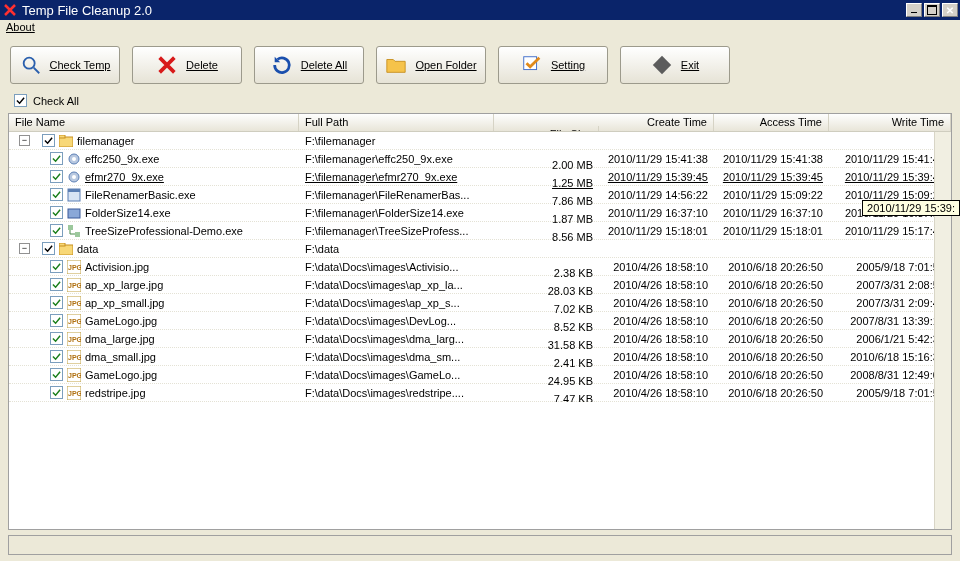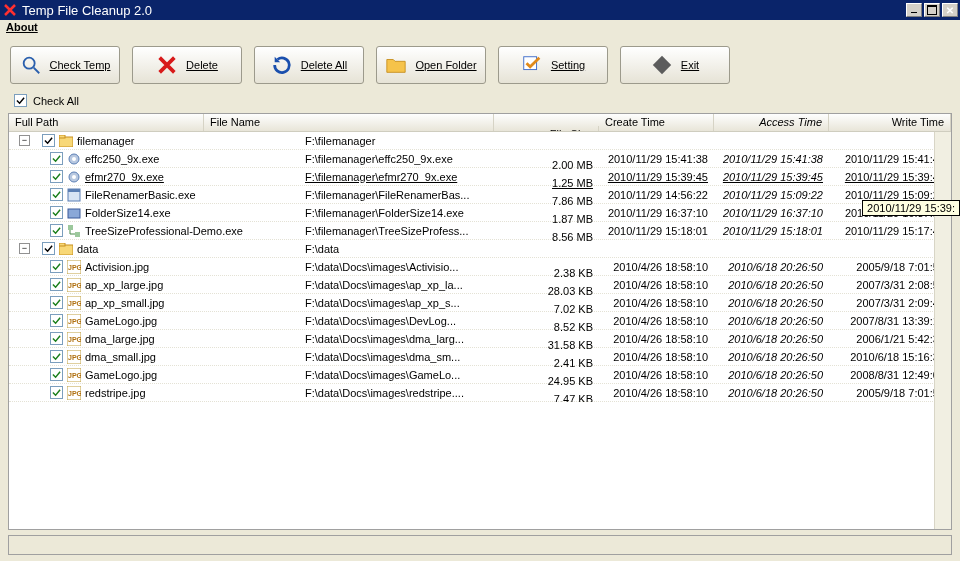--- a/index.html
+++ b/index.html
@@ -26,21 +26,21 @@
 .titlebar .ico svg { width:14px; height:14px;}
 .titlebar .ttl { flex:1; font-weight: normal; font-size:13px;}
 .winbtns { display:flex; gap:2px;}
 .winbtn { width:16px; height:14px; background:#d4d0c8; border:1px solid #808080; border-top-color:#fff; border-left-color:#fff; display:flex; align-items:center; justify-content:center; font-size:9px; font-weight:bold; font-family:Arial;}
 .winbtn.min::after{content:"";display:block;width:6px;height:1px;background:#000;margin-top:5px;}
 .winbtn.max::after{content:"";display:block;width:8px;height:7px;border:1px solid #000;border-top:2px solid #000;}
 .winbtn.close{font-size:10px;}
 
 
 .menubar { background:#ece9d8; height:18px; padding:1px 6px; }
-.menubar span { text-decoration: underline; text-decoration-color:#000;font-weight:bold; }
+.menubar span { text-decoration: underline; text-decoration-color:#000; }
 
 
 .toolbar { padding:8px 10px; display:flex; gap:12px;}
 .tbtn {
   width:110px; height:38px;
   background: linear-gradient(#fff,#e6e3d6);
   border:1px solid #9c9a8c;
   border-radius:3px;
   display:flex; align-items:center; justify-content:center;
   gap:8px;
@@ -72,22 +72,22 @@
 }
 .hcell{
   padding:2px 6px;
   border-right:1px solid #d6d3c5;
   font-size:11px;
   overflow:hidden; white-space:nowrap;
 }
 .c-name{width:290px;}
 .c-path{width:195px;}
 .c-size{width:105px;text-align:right;margin-top:12px;}
-.c-ctime{width:115px;}
-.c-atime{width:115px;text-align:right;font-style:italic;}
+.c-ctime{width:115px;text-align:right;}
+.c-atime{width:115px;text-align:right;}
 .c-wtime{flex:1;text-align:right;}
 
 .rows{overflow-y:auto;}
 .row{
   display:flex; height:18px; align-items:center;
   border-bottom:1px dotted #e4e2d5;
 }
 .row .cell{padding:1px 6px; font-size:11px; overflow:hidden; white-space:nowrap; text-overflow:ellipsis;}
 .row .c-size,.row .c-ctime,.row .c-atime,.row .c-wtime{text-align:right;}
 .folder-row .cell{color:#000;}
@@ -205,22 +205,22 @@
         <svg viewBox="0 0 10 10">
           <path d="M1 5 L4 8 L9 2" fill="none" stroke="#000" stroke-width="1.6"></path>
         </svg>
       </span>
     <span>Check All</span>
   </label>
 </div>
 
 <div class="listwrap">
   <div class="headers">
+    <div class="hcell c-name">File Name</div>
     <div class="hcell c-path">Full Path</div>
-    <div class="hcell c-name">File Name</div>
     <div class="hcell c-size">File Size</div>
     <div class="hcell c-ctime">Create Time</div>
     <div class="hcell c-atime">Access Time</div>
     <div class="hcell c-wtime">Write Time</div>
   </div>
   <div class="rows" id="rows">
       <div class="row folder-row">
     <div class="cell c-name namecell">
       <span class="tree-toggle">−</span>
       <span class="spacer" style="width:6px"></span>

